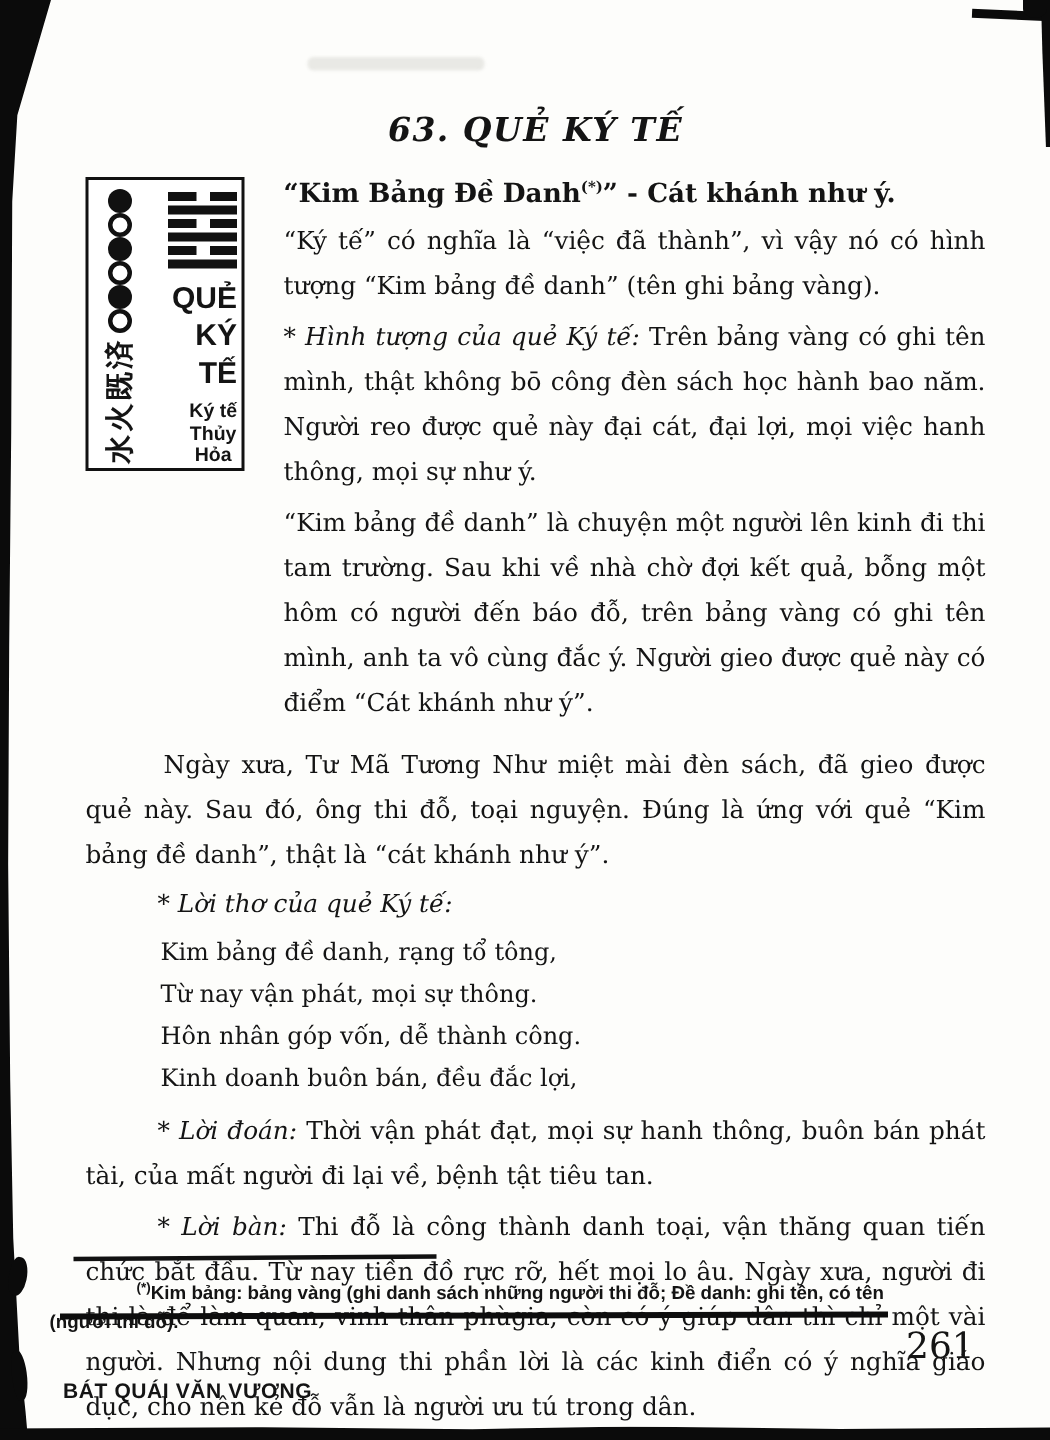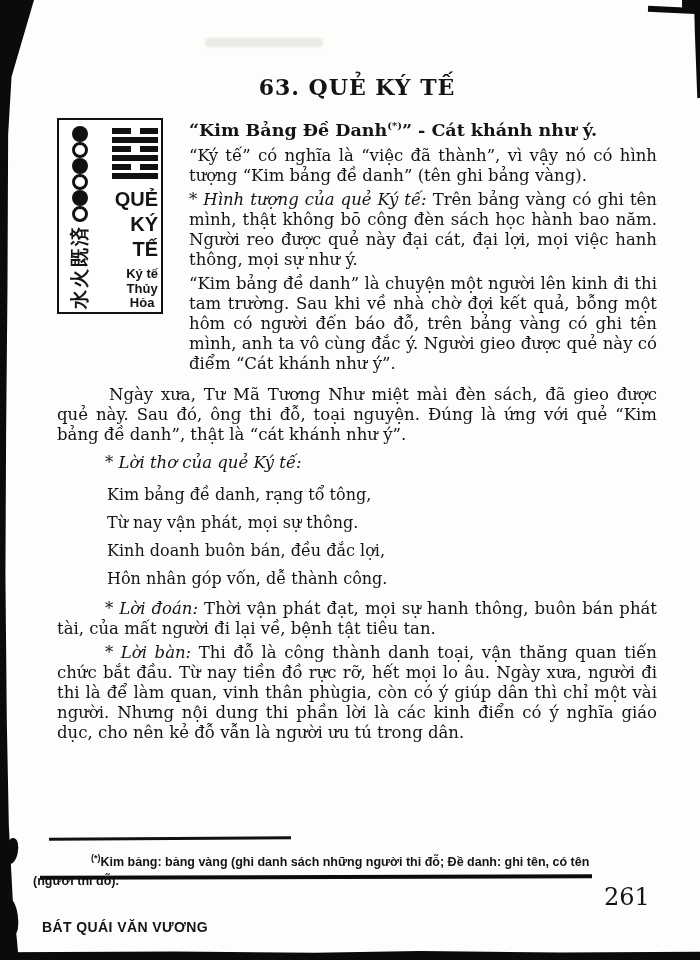--- a/index.html
+++ b/index.html
@@ -17,21 +17,21 @@
   .scan-blob2{position:absolute;left:8px;top:900px;width:10px;height:34px;background:#0b0b0b;border-radius:50% 50% 60% 40%;transform:rotate(-8deg);}
   .scan-bottom{position:absolute;left:0;bottom:0;width:700px;height:9px;background:#0b0b0b;
     clip-path:polygon(0 15%, 25% 5%, 45% 20%, 60% 0, 80% 18%, 100% 8%, 100% 100%, 0 100%);}
   .scan-tr-h{position:absolute;right:0;top:7px;width:52px;height:6px;background:#0b0b0b;transform:rotate(2.5deg);}
   .scan-tr-v{position:absolute;right:0;top:0;width:6px;height:98px;background:#0b0b0b;
     clip-path:polygon(0 0,100% 0,100% 100%,55% 100%,15% 35%);}
   .scan-tr-blob{position:absolute;right:2px;top:0;width:16px;height:12px;background:#0b0b0b;border-radius:0 0 50% 50%;}
   .smudge-top{position:absolute;left:205px;top:38px;width:118px;height:9px;background:#e9e9e5;border-radius:4px;filter:blur(1px);}
   
   .page-content{position:absolute;left:57px;top:74px;width:600px;}
-  h1.title{font-size:22px;font-weight:bold;text-align:center;margin:0 0 15px 0;letter-spacing:1px;}
+  h1.title{font-size:22px;font-weight:bold;text-align:center;margin:0 0 15px 0;letter-spacing:1px;font-style:italic;}
   .top-section{display:flex;gap:26px;}
   
   .hex-card{width:106px;min-width:106px;height:196px;border:2.5px solid #111;box-sizing:border-box;
     display:flex;gap:4px;padding:6px 3px 4px 6px;margin-top:3px;background:#fff;}
   .card-left{width:30px;display:flex;flex-direction:column;align-items:center;}
   .circles{display:flex;flex-direction:column;}
   .circle{width:16px;height:16px;border-radius:50%;box-sizing:border-box;}
   .circle.filled{background:#111;}
   .circle.empty{border:3px solid #111;background:#fff;}
   .cn-wrap{flex:1;position:relative;width:100%;}
@@ -40,21 +40,21 @@
   .card-right{flex:1;display:flex;flex-direction:column;align-items:flex-end;}
   .hex-sym{width:46px;margin:2px 0 5px 0;}
   .hexline{display:flex;gap:9px;height:5.5px;margin-bottom:3.5px;}
   .hexline .seg{flex:1;background:#111;}
   .qname{font-family:"Liberation Sans", sans-serif;font-weight:bold;font-size:20px;line-height:25px;text-align:center;}
   .alias{font-family:"Liberation Sans", sans-serif;font-weight:bold;font-size:13px;line-height:14.5px;text-align:center;margin-top:5px;}
   
   .right-col{flex:1;}
   .lead-heading{font-weight:bold;font-size:17.5px;line-height:22px;margin:0 0 5px 0;}
   .lead-heading sup{font-size:10px;}
-  p.body{font-size:16.5px;line-height:20px;text-align:justify;margin:0 0 4px 0;}
+  p.body{font-size:16.5px;line-height:30px;text-align:justify;margin:0 0 4px 0;}
   .it{font-style:italic;}
   .full-text{margin-top:7px;}
   .indent1{text-indent:52px;}
   .indent2{text-indent:48px;}
   .poem p{margin:0;line-height:28px;text-align:left;padding-left:50px;}
   .poem-title{line-height:28px !important;}
   
   .footnote{position:absolute;left:33px;top:837px;width:622px;}
   .fn-rule{width:242px;height:3px;background:#111;margin-left:16px;transform:rotate(-0.4deg);}
   .fn-text{font-family:"Liberation Sans", sans-serif;font-weight:bold;font-size:12.5px;line-height:19px;margin:9px 0 0 0;text-indent:58px;}
@@ -137,22 +137,22 @@
       <p class="body">“Kim bảng đề danh” là chuyện một người lên kinh đi thi tam trường. Sau khi về nhà chờ đợi kết quả, bỗng một hôm có người đến báo đỗ, trên bảng vàng có ghi tên mình, anh ta vô cùng đắc ý. Người gieo được quẻ này có điểm “Cát khánh như ý”.</p>
     </div>
   </div>
 
   <div class="full-text">
     <p class="body indent1">Ngày xưa, Tư Mã Tương Như miệt mài đèn sách, đã gieo được quẻ này. Sau đó, ông thi đỗ, toại nguyện. Đúng là ứng với quẻ “Kim bảng đề danh”, thật là “cát khánh như ý”.</p>
     <p class="body indent2 it poem-title">* Lời thơ của quẻ Ký tế:</p>
     <div class="poem">
       <p>Kim bảng đề danh, rạng tổ tông,</p>
       <p>Từ nay vận phát, mọi sự thông.</p>
+      <p>Hôn nhân góp vốn, dễ thành công.</p>
       <p>Kinh doanh buôn bán, đều đắc lợi,</p>
-      <p>Hôn nhân góp vốn, dễ thành công.</p>
     </div>
     <p class="body indent2" style="margin-top:6px;"><span class="it">* Lời đoán:</span><span> Thời vận phát đạt, mọi sự hanh thông, buôn bán phát tài, của mất người đi lại về, bệnh tật tiêu tan.</span></p>
     <p class="body indent2" style="margin-top:3px;"><span class="it">* Lời bàn:</span><span> Thi đỗ là công thành danh toại, vận thăng quan tiến chức bắt đầu. Từ nay tiền đồ rực rỡ, hết mọi lo âu. Ngày xưa, người đi thi là để làm quan, vinh thân phùgia, còn có ý giúp dân thì chỉ một vài người. Nhưng nội dung thi phần lời là các kinh điển có ý nghĩa giáo dục, cho nên kẻ đỗ vẫn là người ưu tú trong dân.</span></p>
   </div>
 </div>
 
 <div class="footnote">
   <div class="fn-rule"></div>
   <p class="fn-text"><sup>(*)</sup><span>Kim bảng: bảng vàng (ghi danh sách những người thi đỗ; Đề danh: ghi tên, có tên</span><br><span>(người thi đỗ).</span></p>
 </div>

